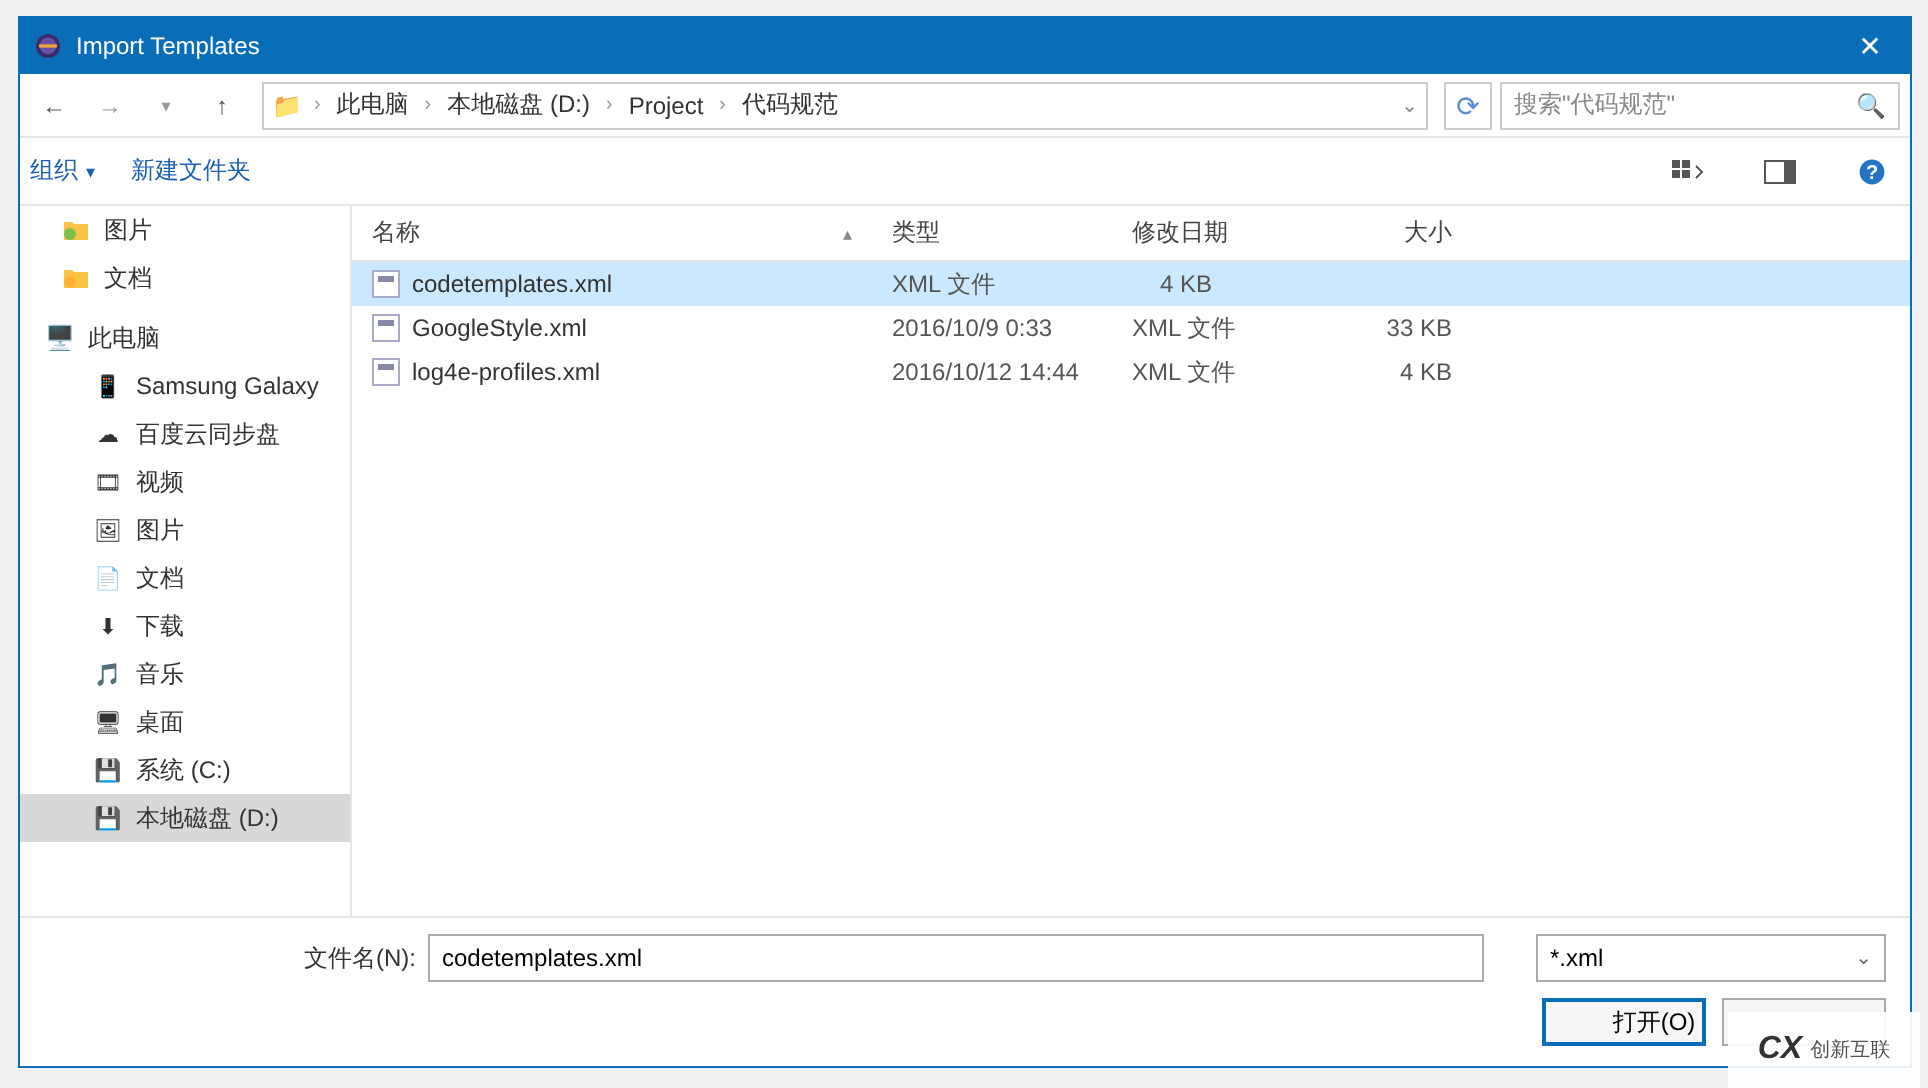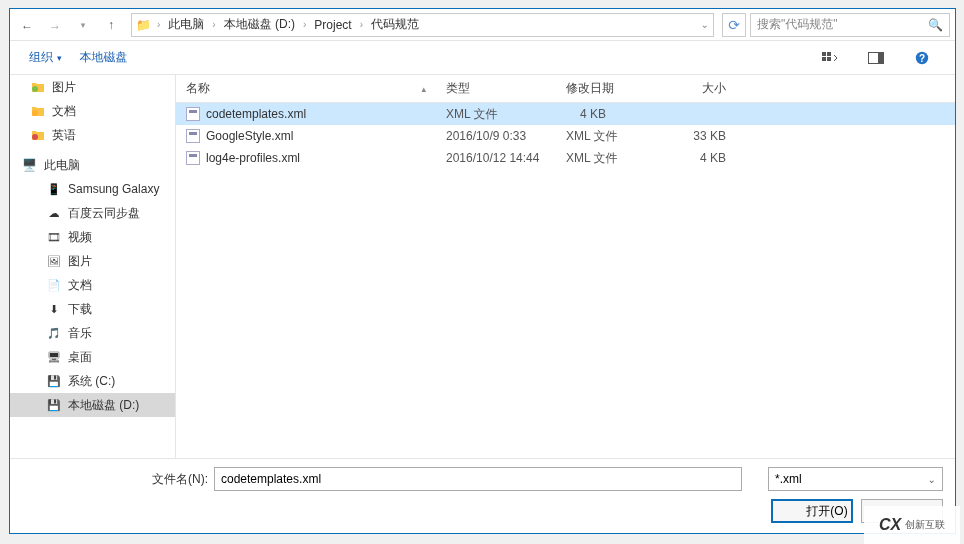--- a/index.html
+++ b/index.html
@@ -11,21 +11,21 @@
 .titlebar .close { width: 40px; height: 28px; display: flex; align-items: center; justify-content: center; cursor: pointer; font-size: 14px; }
 .navrow { height: 32px; display: flex; align-items: center; padding: 0 5px; gap: 4px; border-bottom: 1px solid #e5e5e5; font-size: 12px; color: #333; }
 .nav-btn { width: 24px; height: 24px; display: flex; align-items: center; justify-content: center; color: #999; cursor: pointer; }
 .nav-btn.active { color: #555; }
 .breadcrumbs { flex: 1; display: flex; align-items: center; border: 1px solid #ccc; height: 24px; padding: 0 4px; gap: 2px; margin: 0 4px; }
 .breadcrumbs .sep { color: #999; font-size: 10px; padding: 0 2px; }
 .breadcrumbs .crumb { padding: 0 4px; cursor: pointer; white-space: nowrap; }
 .breadcrumbs .folder-ico { color: #fac546; margin-right: 2px; }
 .refresh { width: 24px; height: 24px; display: flex; align-items: center; justify-content: center; border: 1px solid #ccc; cursor: pointer; color: #5b8dd6; font-size: 14px;}
 .search { width: 200px; height: 24px; border: 1px solid #ccc; padding: 0 6px; font-size: 12px; display: flex; align-items: center; color: #888; }
-.toolbar { height: 34px; display: flex; align-items: center; padding: 0 19px; gap: 18px; font-size: 12px; color: #1a5fb4; border-bottom: 1px solid #e5e5e5; }
+.toolbar { height: 34px; display: flex; align-items: center; padding: 0 5px; gap: 18px; font-size: 12px; color: #1a5fb4; border-bottom: 1px solid #e5e5e5; }
 .toolbar .item { cursor: pointer; display: flex; align-items: center; gap: 4px; }
 .toolbar .spacer { flex: 1; }
 .toolbar .right-ico { width: 28px; height: 20px; display: flex; align-items: center; justify-content: center; color: #555; cursor: pointer; }
 .body { flex: 1; display: flex; overflow: hidden; }
 .sidebar { width: 166px; border-right: 1px solid #e5e5e5; overflow-y: auto; font-size: 12px; }
 .side-item { display: flex; align-items: center; height: 24px; padding-left: 20px; gap: 6px; cursor: pointer; color: #333; white-space: nowrap; }
 .side-item.sub { padding-left: 36px; }
 .side-item.selected { background: #d8d8d8; }
 .side-item .ico { width: 16px; height: 16px; display: inline-flex; align-items: center; justify-content: center; }
 .side-sep { height: 6px; }
@@ -55,20 +55,32 @@
 .btn.primary { border: 2px solid #0a6db8; }
 .watermark { position: absolute; right: 4px; bottom: 0; width: 96px; height: 38px; background: rgba(255,255,255,0.92); display: flex; align-items: center; justify-content: center; font-size: 10px; color: #555; gap: 4px; }
 .watermark .cx { font-weight: bold; font-size: 16px; color: #333; font-style: italic; }
 svg { display: block; }
 </style>
 </head>
 <body>
 
 <div class="window">
 
+  <div class="titlebar">
+    <span class="icon">
+      <svg width="14" height="14" viewBox="0 0 14 14">
+          <circle cx="7" cy="7" r="6" fill="#3a2a6b"></circle>
+          <ellipse cx="7" cy="7" rx="4.2" ry="4.2" fill="#6950a1"></ellipse>
+          <rect x="2.5" y="6.2" width="9" height="1.6" fill="#f3a53a"></rect>
+        </svg>
+    </span>
+    <span>Import Templates</span>
+    <span class="spacer"></span>
+    <span class="close">✕</span>
+  </div>
 
   <div class="navrow">
     <span class="nav-btn active">←</span>
     <span class="nav-btn">→</span>
     <span class="nav-btn" style="font-size:9px;">▾</span>
     <span class="nav-btn active">↑</span>
     <div class="breadcrumbs">
       <span class="folder-ico">📁</span>
       <span class="sep">›</span>
       <span class="crumb">此电脑</span>
@@ -87,21 +99,21 @@
       <span style="flex:1"></span>
       <span style="color:#666;">🔍</span>
     </div>
   </div>
 
   <div class="toolbar">
     <span class="item">
       <span>组织</span>
       <span style="font-size:9px;">▾</span>
     </span>
-    <span class="item">本地磁盘</span>
+    <span class="item">新建文件夹</span>
     <span class="spacer"></span>
     <span class="right-ico">
       <svg width="18" height="14" viewBox="0 0 18 14">
           <rect x="1" y="1" width="4" height="4" fill="#555"></rect>
           <rect x="6" y="1" width="4" height="4" fill="#555"></rect>
           <rect x="1" y="6" width="4" height="4" fill="#555"></rect>
           <rect x="6" y="6" width="4" height="4" fill="#555"></rect>
           <path d="M13 4 L16 7 L13 10" fill="none" stroke="#555" stroke-width="1"></path>
         </svg>
     </span>
@@ -131,29 +143,20 @@
           <span>图片</span>
         </div>
         <div class="side-item">
           <span class="ico">
             <svg width="14" height="12" viewBox="0 0 14 12">
               <path d="M1 2h4l1 1h7v8H1z" fill="#fac546"></path>
               <circle cx="4" cy="8" r="3" fill="#ffb02e"></circle>
             </svg>
           </span>
           <span>文档</span>
-        </div>
-        <div class="side-item">
-          <span class="ico">
-            <svg width="14" height="12" viewBox="0 0 14 12">
-              <path d="M1 2h4l1 1h7v8H1z" fill="#fac546"></path>
-              <circle cx="4" cy="8" r="3" fill="#d94f4f"></circle>
-            </svg>
-          </span>
-          <span>英语</span>
         </div>
         <div class="side-sep"></div>
         <div class="side-item" style="padding-left: 12px;">
           <span class="ico">🖥️</span>
           <span>此电脑</span>
         </div>
         <div class="side-item sub">
           <span class="ico" style="font-size:11px;">📱</span>
           <span>Samsung Galaxy</span>
         </div>

